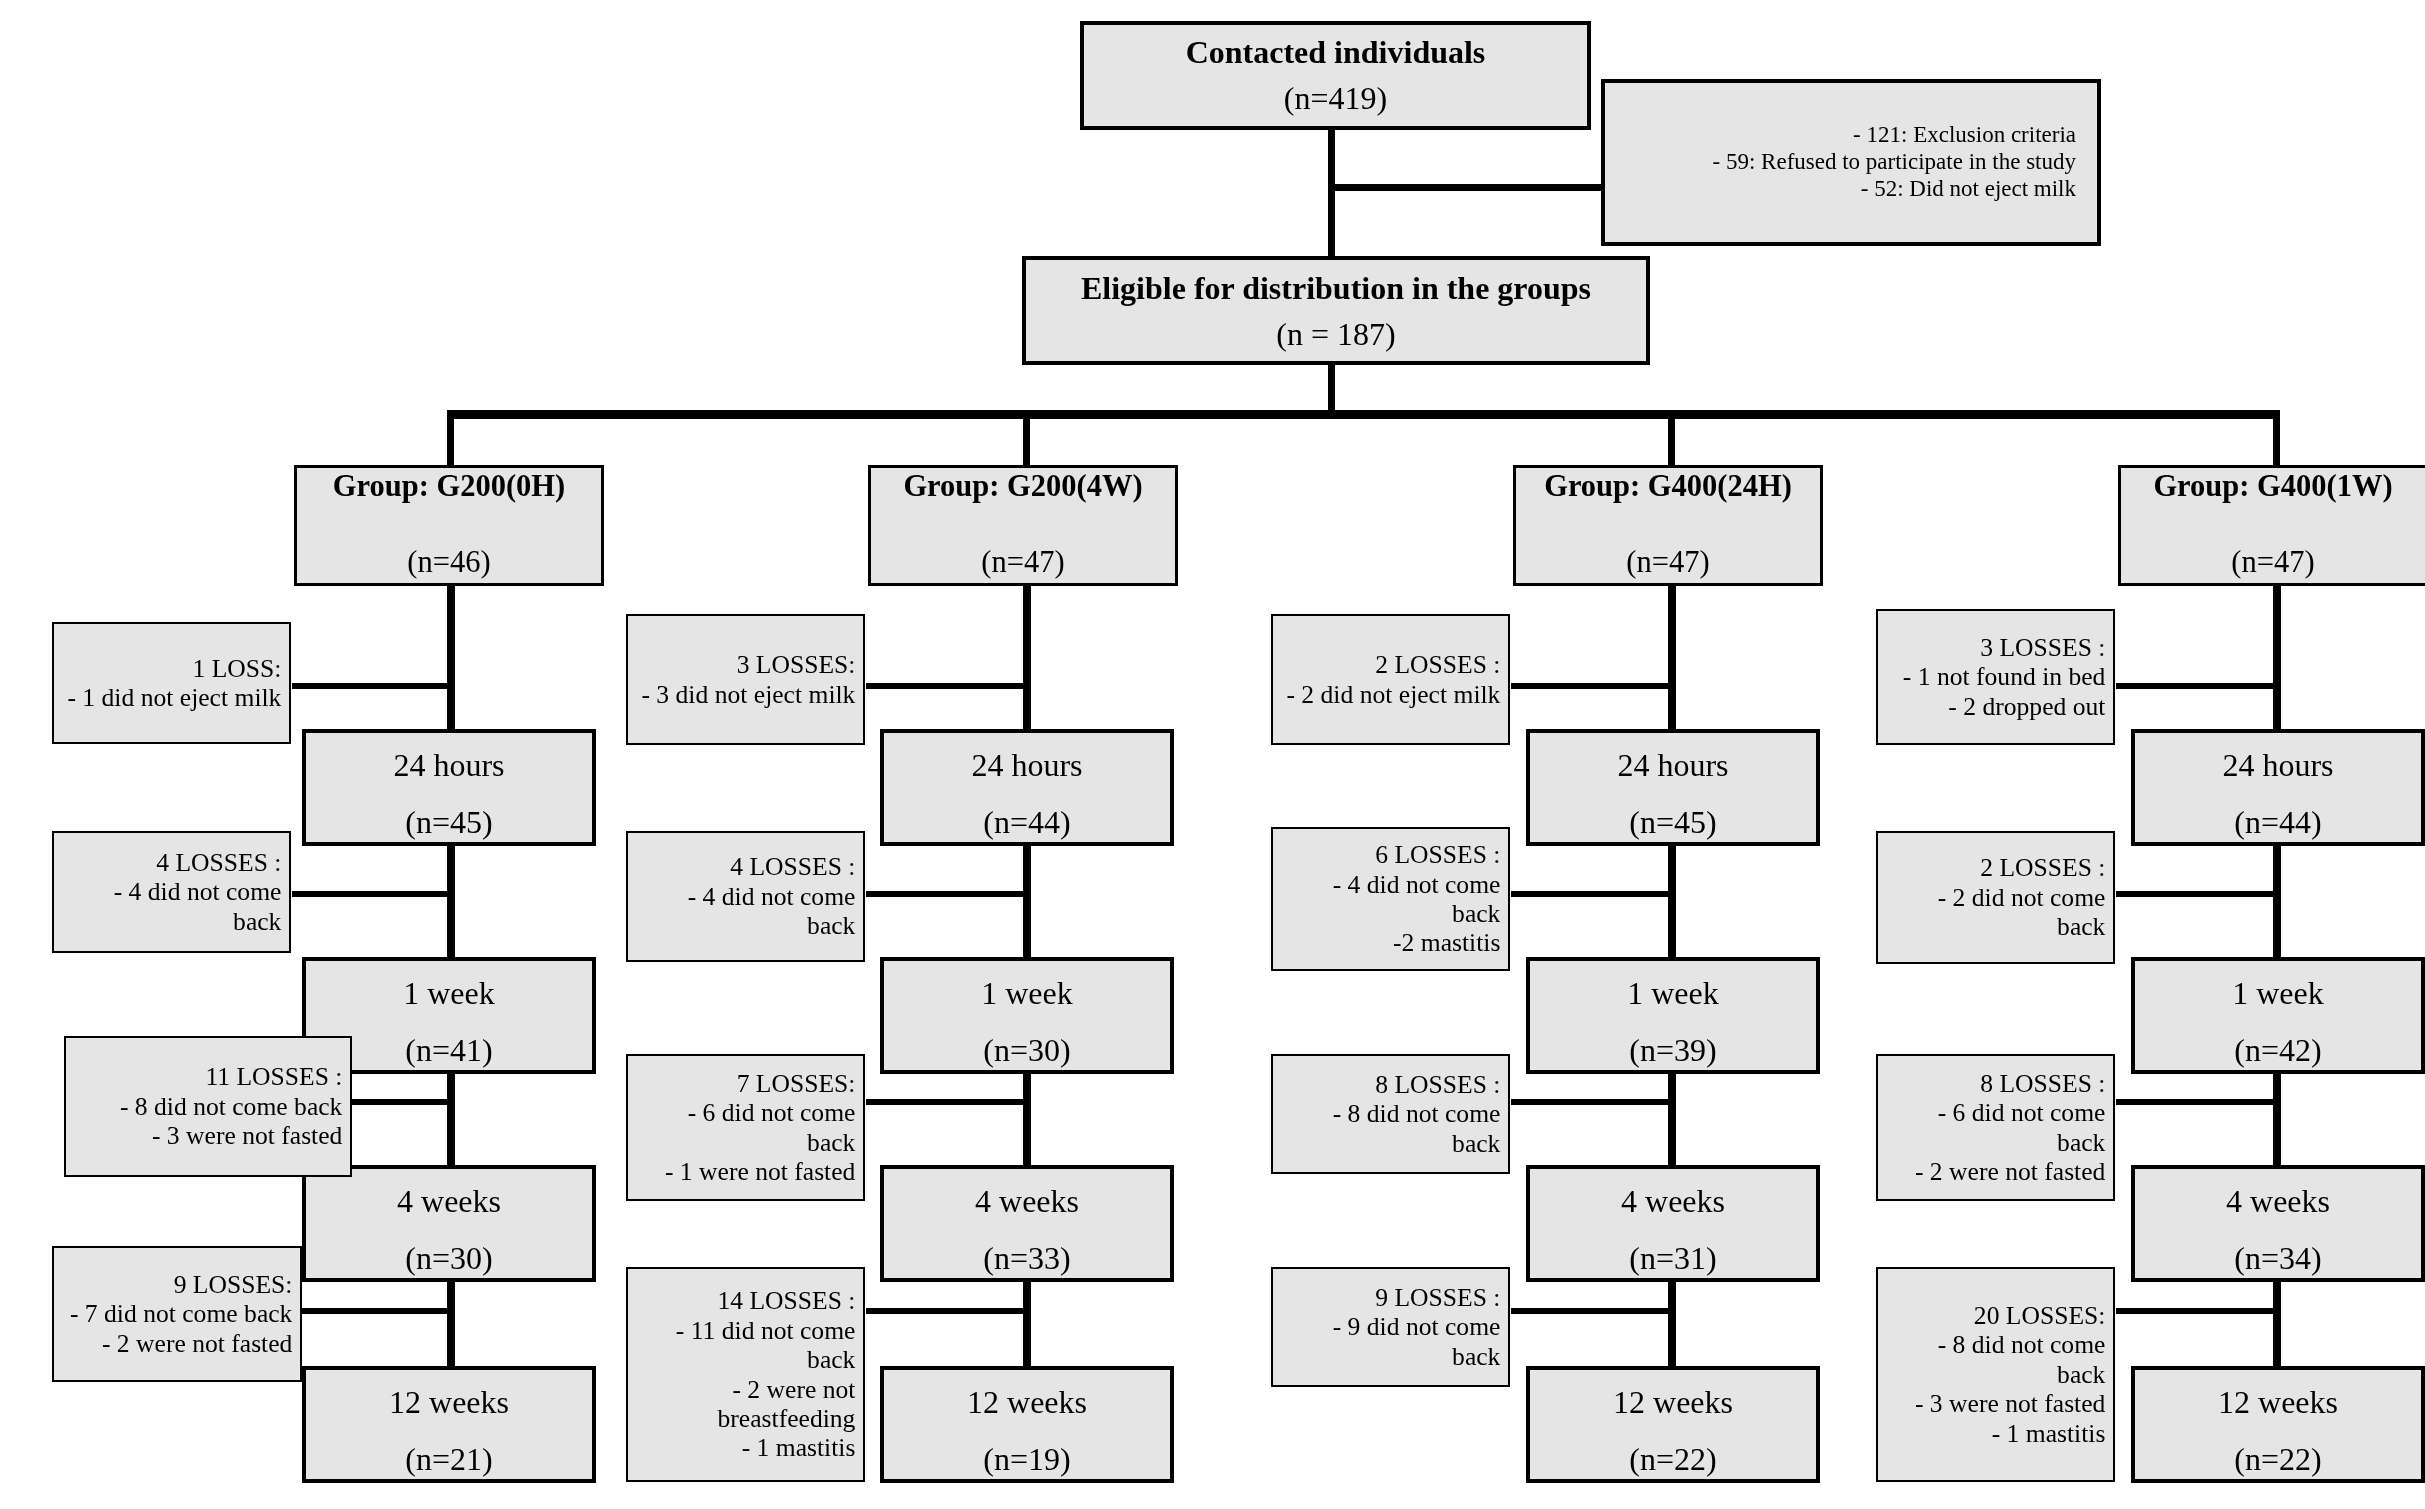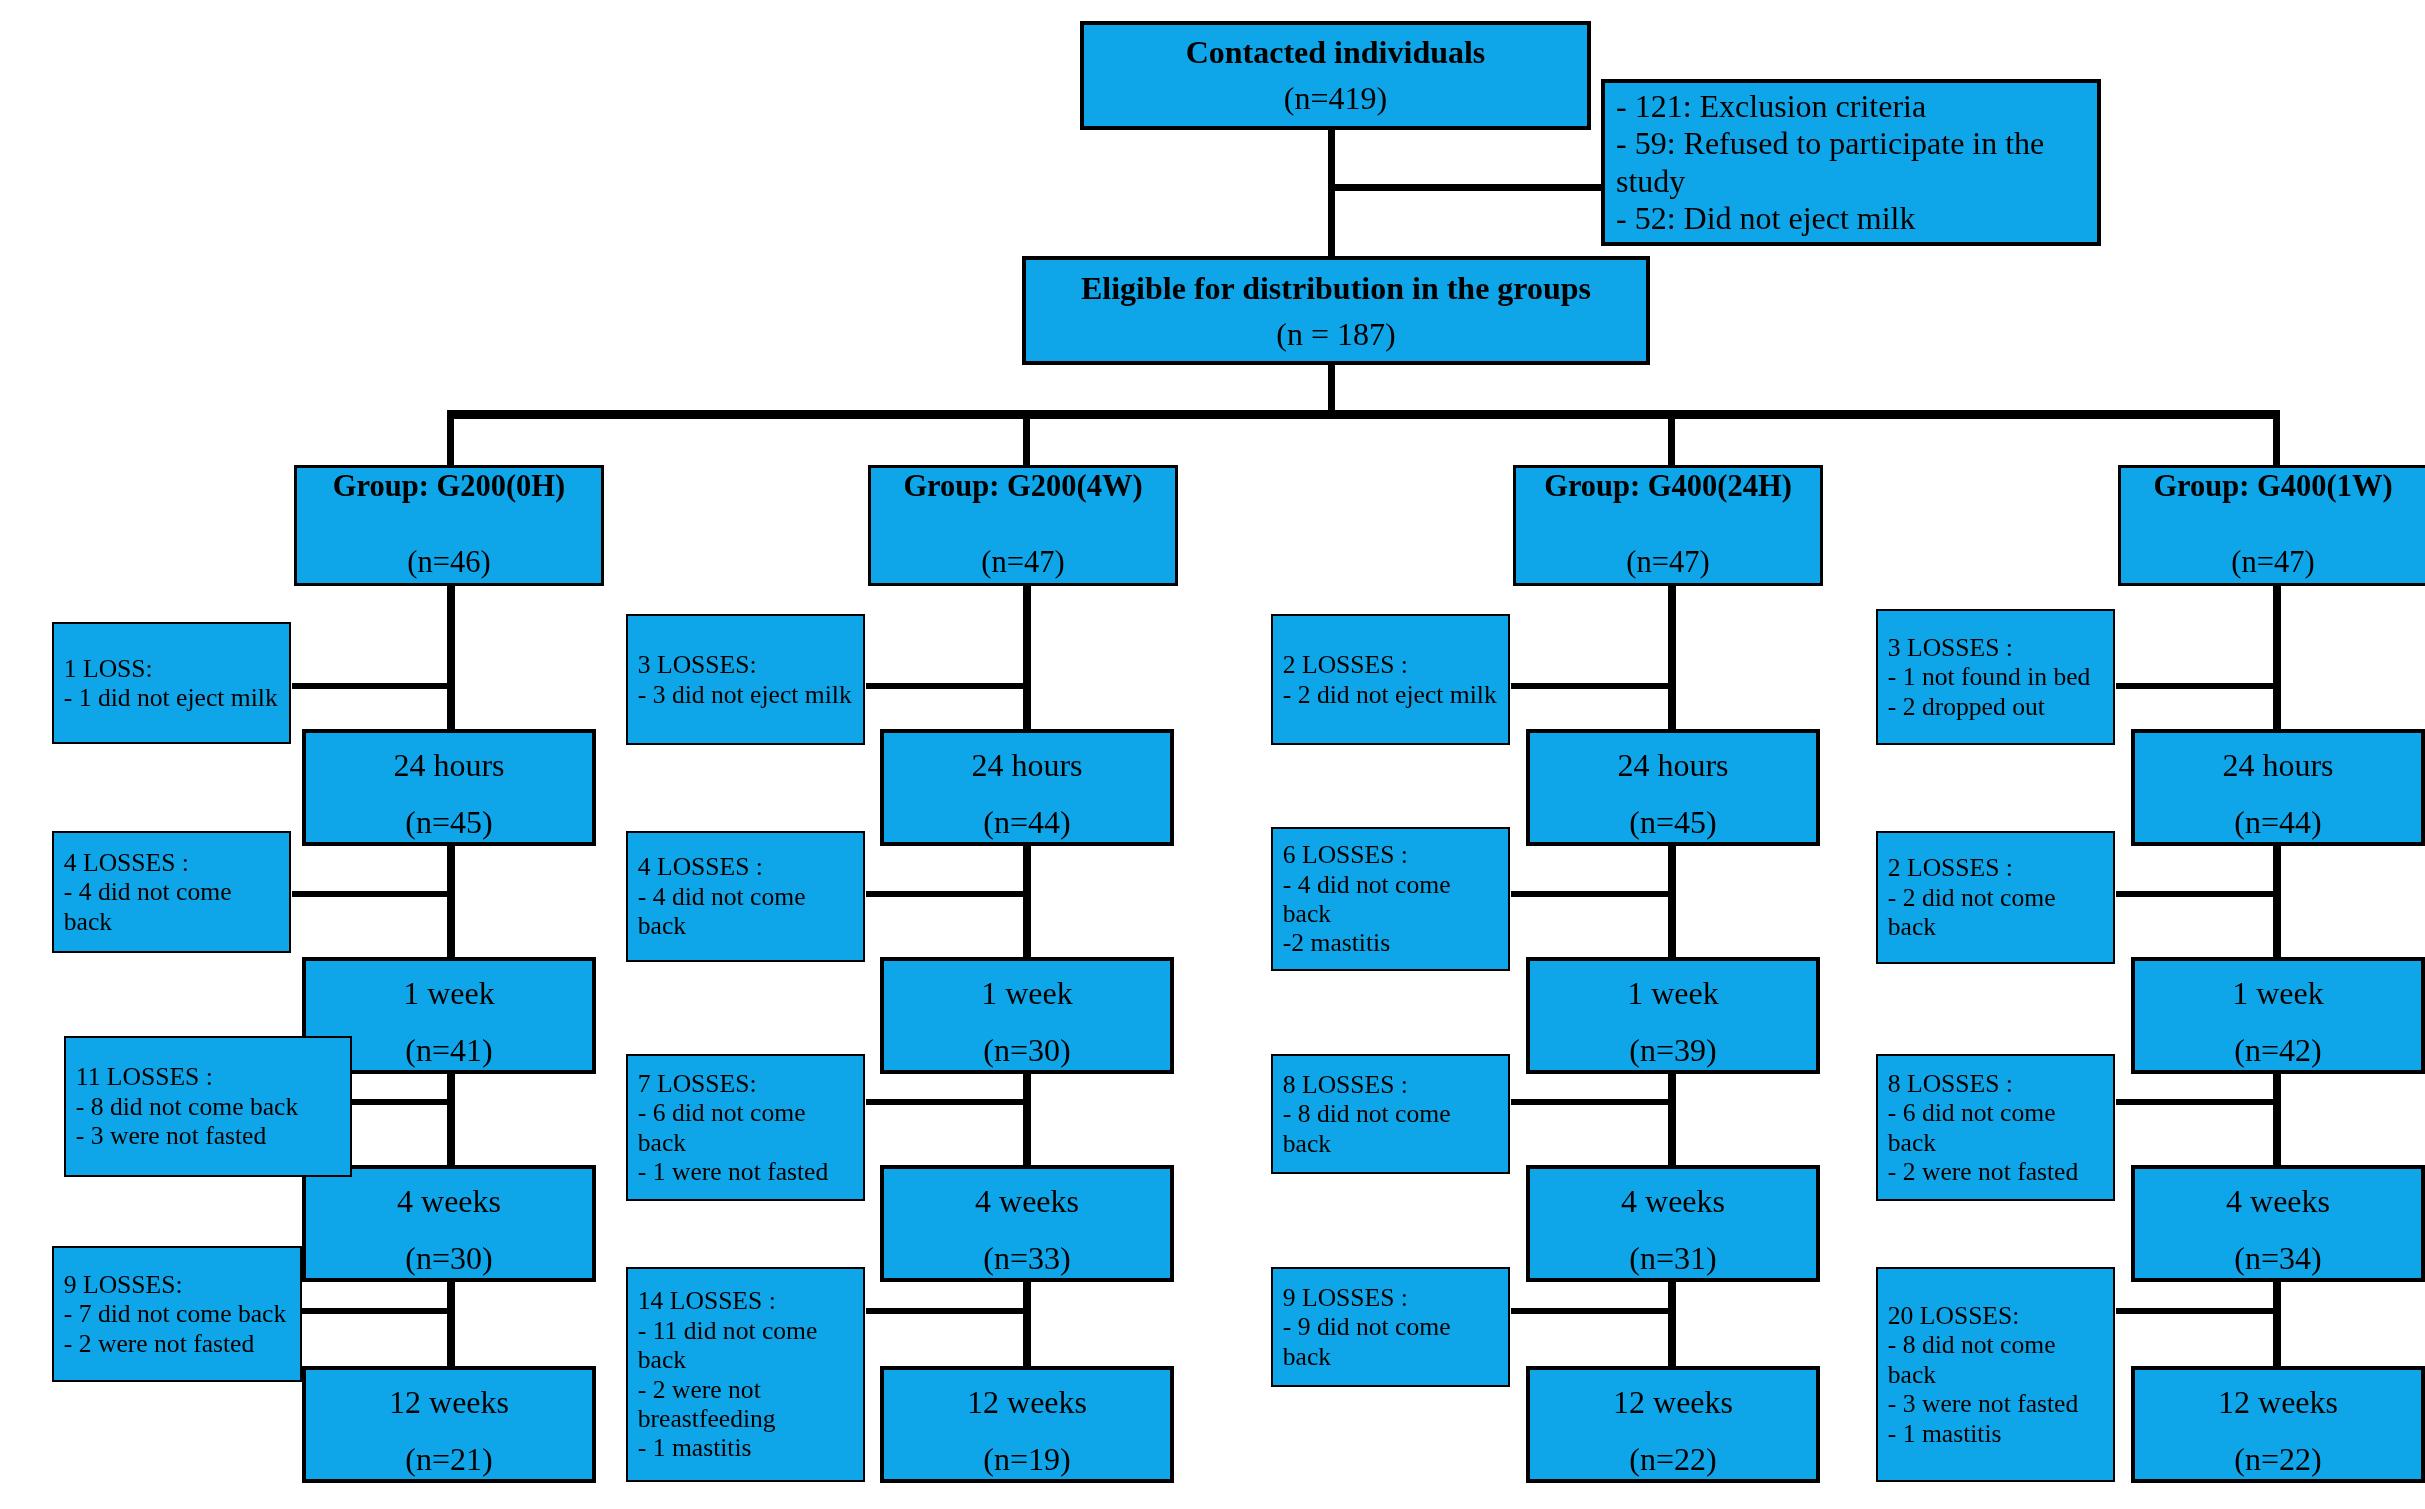--- a/index.html
+++ b/index.html
@@ -9,23 +9,24 @@
     height:1510px;
     background:#ffffff;
     font-family:"Liberation Serif", "DejaVu Serif", serif;
     color:#000000;
     overflow:hidden;
   }
   
   .box{
     position:absolute;
     box-sizing:border-box;
-    background:#0ea5e9;
+    background:#e5e5e5;
     border:2.7px solid #000000;
     z-index:5;
+    text-align:right;
   }
   .box.thick{border-width:4.9px;}
   .box.hdr{border-width:3.8px;}
 
   
   .tp{
     position:absolute;
     inset:0;
     display:flex;
     flex-direction:column;
@@ -73,22 +74,22 @@
   }
   .loss .ln{ display:block; }
 
   
   .excl{
     position:absolute;
     inset:0;
     display:flex;
     flex-direction:column;
     justify-content:center;
-    padding:0 2px 0 11px;
-    font-size:32px;
+    padding:0 21px 0 11px;
+    font-size:23px;
     line-height:1.17;
   }
 
   
   .vline{ position:absolute; background:#000000; z-index:2; }
   .hline{ position:absolute; background:#000000; z-index:2; }
 </style>
 </head>
 <body>
 

